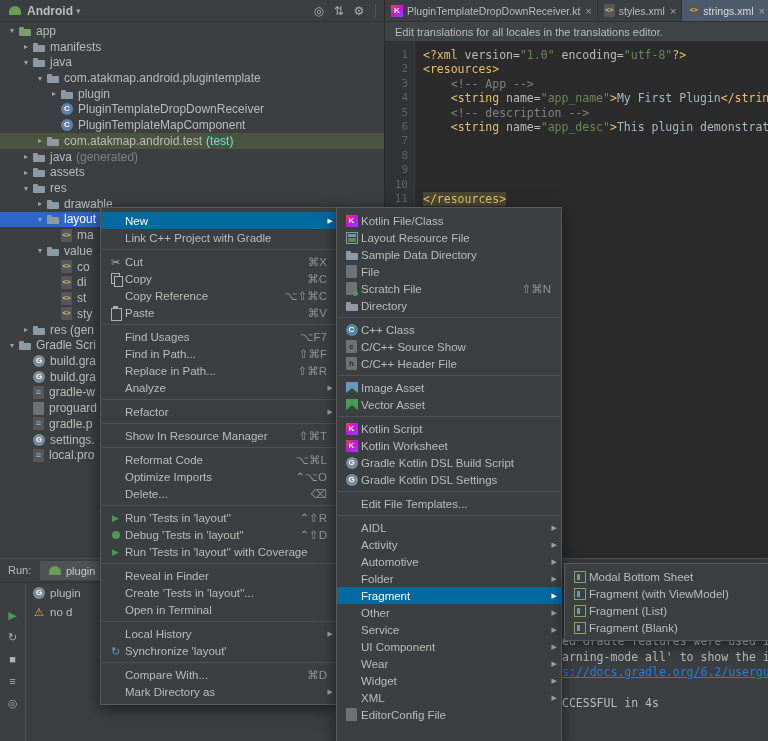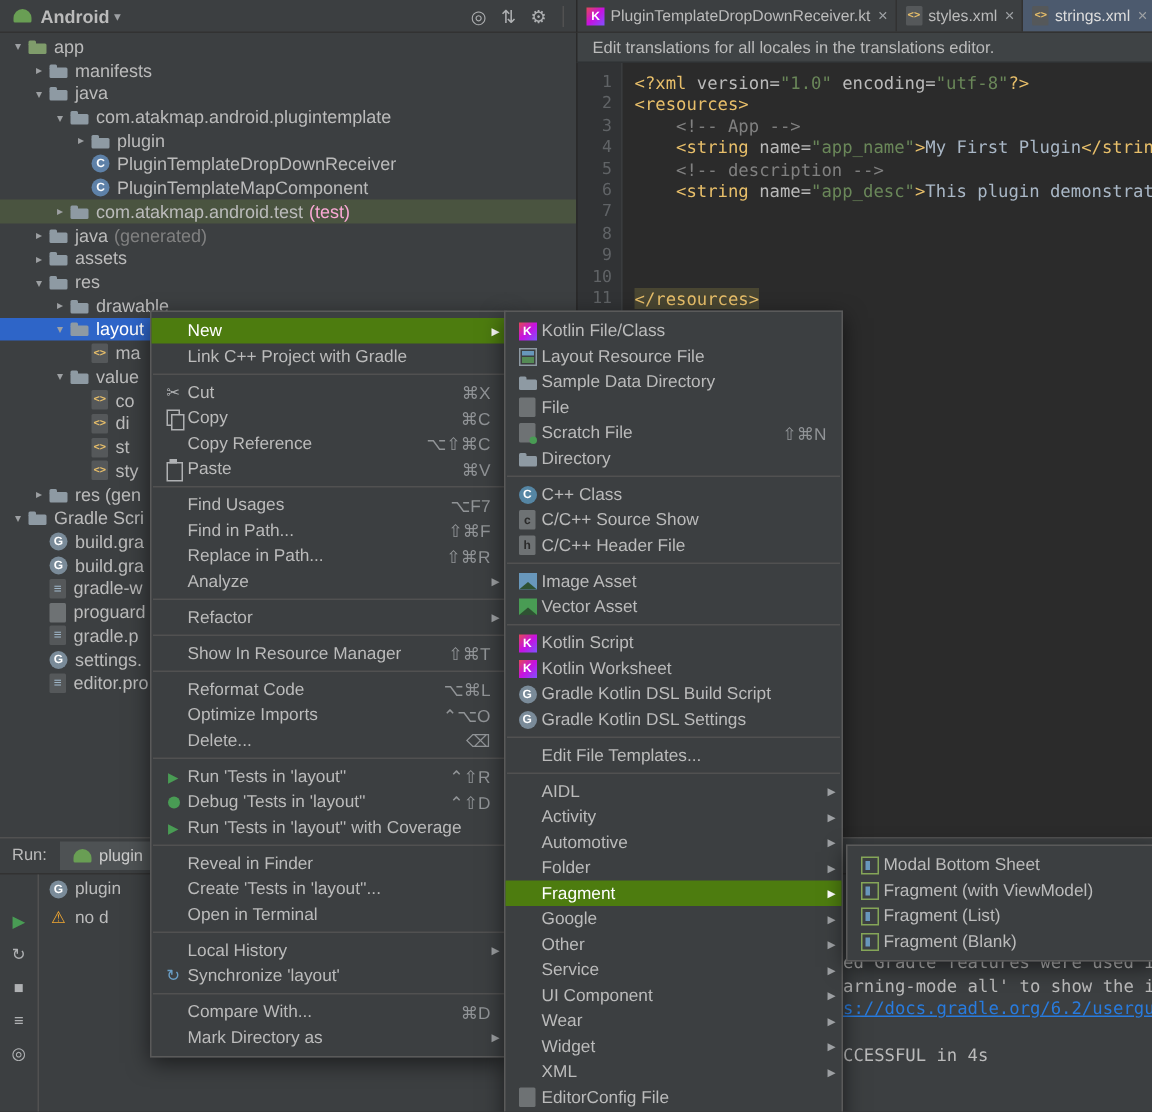--- a/index.html
+++ b/index.html
@@ -40,21 +40,21 @@
   .tk-txt{color:#a9b7c6;} .tk-com{color:#808080;} .tk-pln{color:#a9b7c6;}
   .tk-tagh{color:#e8bf6a;background:rgba(230,210,90,.16);}
 
   
   .tree{position:absolute;left:0;top:23px;width:384px;height:535px;font-size:12px;overflow:hidden;}
   .trow{display:flex;align-items:center;height:15.72px;white-space:nowrap;cursor:default;}
   .trow .arrow{width:12px;font-size:8px;color:#9da0a3;text-align:center;flex:none;}
   .trow .lbl{margin-left:4px;color:#bbbbbb;}
   .trow .suffix{color:#808080;margin-left:4px;}
   .trow.sel{background:#2E65C8;} .trow.sel .lbl{color:#ffffff;}
-  .trow.test{background:#4A5440;} .trow.test .suffix{color:#f9a8d4;}
+  .trow.test{background:#4A5440;} .trow.test .suffix{color:#5eead4;}
 
   
   .ic{width:14px;height:14px;display:inline-block;position:relative;flex:none;text-align:center;}
   .ic-folder::before,.ic-package::before,.ic-android-module::before,.ic-sample-data::before{
     content:"";position:absolute;left:1px;top:5px;width:12px;height:7px;background:#8E9AA3;border-radius:1px;}
   .ic-folder::after,.ic-package::after,.ic-android-module::after,.ic-sample-data::after{
     content:"";position:absolute;left:1px;top:3px;width:5px;height:3px;background:#8E9AA3;border-radius:1px 1px 0 0;}
   .ic-android-module::before{background:#7F9C6B;} .ic-android-module::after{background:#7F9C6B;}
   .ic-android-head{width:12px;height:9px;margin:2.5px 1px;background:#699E54;border-radius:6px 6px 1px 1px;}
   .ic-kotlin-class{width:12px;height:12px;margin:1px;border-radius:50%;background:#5E81A8;
@@ -112,21 +112,21 @@
   .console .link{color:#287BDE;text-decoration:underline;}
 
   
   .menu{position:absolute;background:#3C3F41;border:1px solid #5a5a5a;box-shadow:0 4px 14px rgba(0,0,0,.55);
     padding:4px 0;font-size:11.5px;color:#bbbbbb;}
   .mi{height:17px;display:flex;align-items:center;padding:0 10px 0 5px;position:relative;white-space:nowrap;cursor:default;}
   .mi .mic{width:19px;display:flex;justify-content:center;align-items:center;flex:none;}
   .mi .mlabel{padding-right:16px;}
   .mi .msc{margin-left:auto;color:#919497;padding-left:14px;}
   .mi .marrow{position:absolute;right:4px;top:50%;transform:translateY(-50%);font-size:7px;color:#9da0a3;}
-  .mi.hl{background:#4d7c0f;color:#ffffff;align-items:center;}
+  .mi.hl{background:#0369a1;color:#ffffff;align-items:center;}
   .mi.hl .msc,.mi.hl .marrow{color:#ffffff;}
   .msep{height:1px;background:#515151;margin:3px 1px;}
   #context-menu{left:100px;top:207px;width:238px;z-index:10;}
   #new-submenu{left:336px;top:207px;width:226px;z-index:11;}
   #fragment-submenu{left:564px;top:563px;width:208px;z-index:12;}
 </style>
 </head>
 <body>
 
 <div id="root">
@@ -315,21 +315,21 @@
         <span class="lbl">gradle.p</span>
       </div>
       <div class="trow" style="padding-left: 20px;">
         <span class="arrow"></span>
         <span class="ic ic-gradle-file">G</span>
         <span class="lbl">settings.</span>
       </div>
       <div class="trow" style="padding-left: 20px;">
         <span class="arrow"></span>
         <span class="ic ic-properties-file">≡</span>
-        <span class="lbl">editor.pro</span>
+        <span class="lbl">local.pro</span>
       </div>
     </div>
 
   <div class="runpanel">
     <span class="run-label">Run:</span>
     <div class="run-tab">
       <span class="ic ic-android-head"></span>
       <span>plugin</span>
     </div>
     <div class="run-hdr-line"></div>
@@ -624,25 +624,20 @@
         <span class="mlabel">Folder</span>
         <span class="marrow">▶</span>
       </div>
       <div class="mi hl">
         <span class="mic"></span>
         <span class="mlabel">Fragment</span>
         <span class="marrow">▶</span>
       </div>
       <div class="mi">
         <span class="mic"></span>
-        <span class="mlabel">Google</span>
-        <span class="marrow">▶</span>
-      </div>
-      <div class="mi">
-        <span class="mic"></span>
         <span class="mlabel">Other</span>
         <span class="marrow">▶</span>
       </div>
       <div class="mi">
         <span class="mic"></span>
         <span class="mlabel">Service</span>
         <span class="marrow">▶</span>
       </div>
       <div class="mi">
         <span class="mic"></span>

